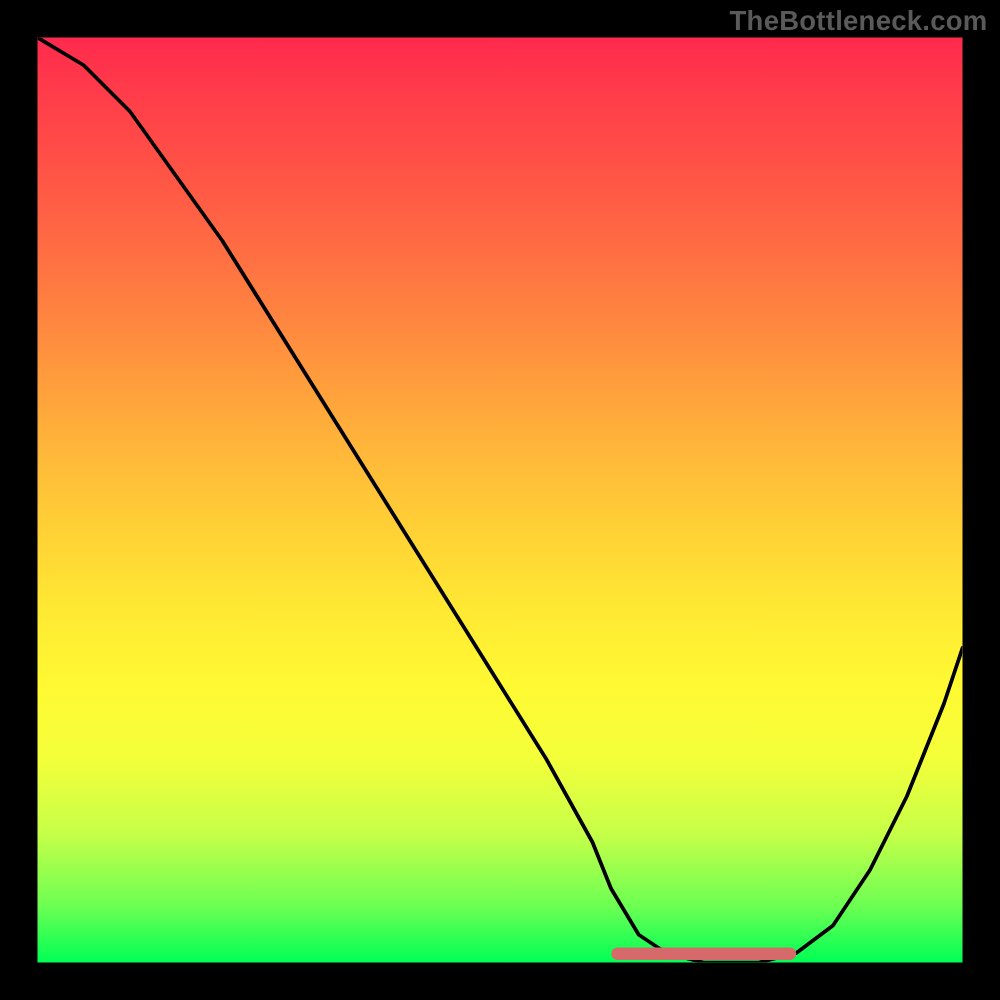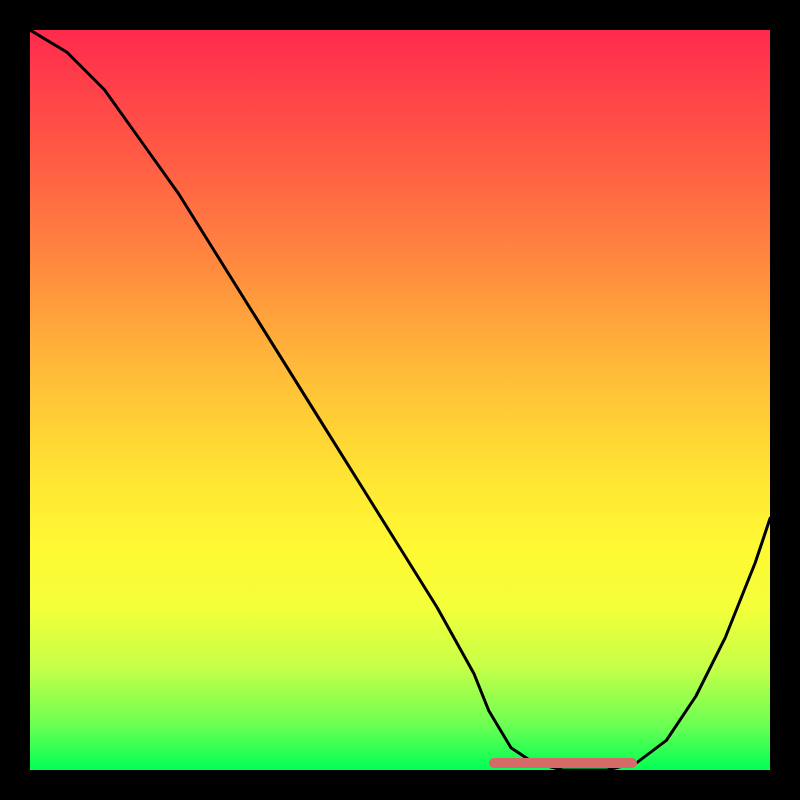--- a/index.html
+++ b/index.html
@@ -61,20 +61,21 @@
     position: absolute;
     background: #d66a6a;
     border-radius: 6px;
   }
 </style>
 </head>
 <body>
 
 <div class="frame">
 
+  <div class="watermark">TheBottleneck.com</div>
 
   <div class="plot">
 
     <svg class="curve" viewBox="0 0 740 740" preserveAspectRatio="none">
       <path d="M0.0 0.0 L37.0 22.2 L74.0 59.2 L111.0 111.0 L148.0 162.8 L185.0 222.0 L222.0 281.2 L259.0 340.4 L296.0 399.6 L333.0 458.8 L370.0 518.0 L407.0 577.2 L444.0 643.8 L458.8 680.8 L481.0 717.8 L503.2 732.6 L532.8 740.0 L555.0 740.0 L577.2 740.0 L606.8 732.6 L636.4 710.4 L666.0 666.0 L695.6 606.8 L725.2 532.8 L740.0 488.4" fill="none" stroke="#000" stroke-width="3" stroke-linecap="round" stroke-linejoin="round"></path>
     </svg>
 
     <div class="flat-band" style="left: 458.8px; width: 148px; top: 728px; height: 10px;"></div>
 
   </div>

